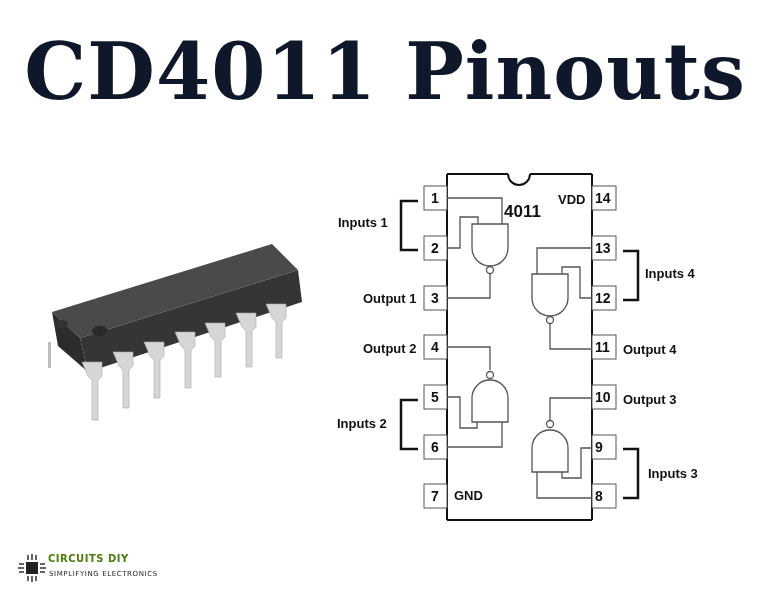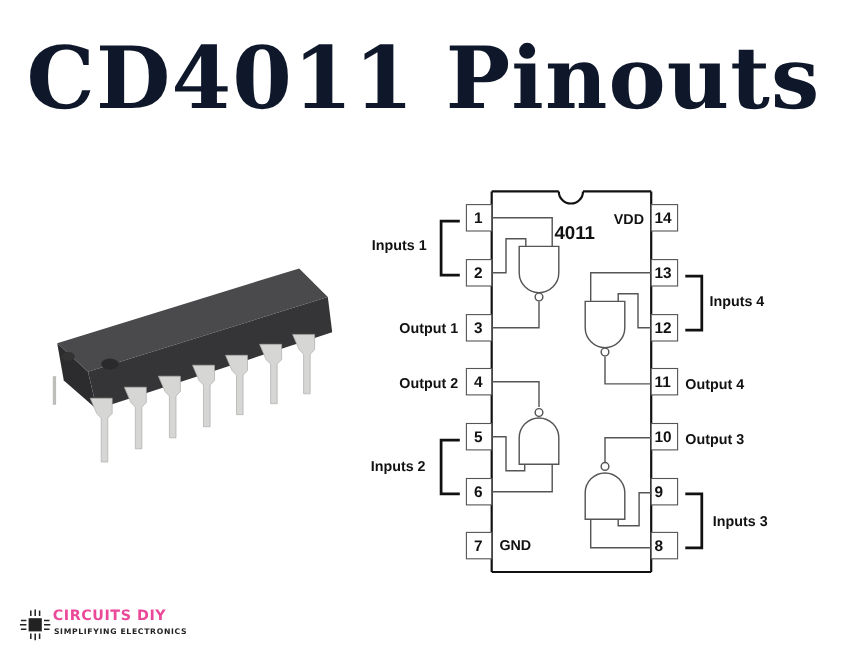--- a/index.html
+++ b/index.html
@@ -8,22 +8,22 @@
     position:absolute; left:0; top:26px; width:770px; text-align:center;
     font-family:"DejaVu Serif", "Liberation Serif", serif; font-weight:bold;
     font-size:78px; line-height:92px; color:#0f172a; letter-spacing:1px;
   }
   .chip-photo { position:absolute; left:40px; top:230px; width:280px; height:210px; }
   .diagram { position:absolute; left:0; top:0; width:770px; height:600px; }
   .lbl { font-family:"Liberation Sans", sans-serif; font-weight:bold; font-size:13px; fill:#111; }
   .pinnum { font-family:"Liberation Sans", sans-serif; font-weight:bold; font-size:14px; fill:#111; }
   .chipname { font-family:"Liberation Sans", sans-serif; font-weight:bold; font-size:17px; fill:#111; }
   .logo { position:absolute; left:18px; top:553px; width:180px; height:32px; }
-  .logo-main { position:absolute; left:30px; top:0; font-family:"DejaVu Sans", sans-serif; font-weight:bold; font-size:13px; letter-spacing:0.5px; color:#ec4899; }
-  .logo-sub { position:absolute; left:31px; top:17px; font-family:"DejaVu Sans", sans-serif; font-size:7px; letter-spacing:0.6px; color:#222; font-weight:bold; }
+  .logo-main { position:absolute; left:30px; top:0; font-family:"DejaVu Sans", sans-serif; font-weight:bold; font-size:10px; letter-spacing:0.5px; color:#4d7c0f; }
+  .logo-sub { position:absolute; left:31px; top:17px; font-family:"DejaVu Sans", sans-serif; font-size:7px; letter-spacing:0.6px; color:#222; font-weight:normal; }
 </style>
 </head>
 <body>
 
 <div class="title">CD4011 Pinouts</div>
 
 <svg class="chip-photo" viewBox="0 0 280 210">
 
   <polygon points="12,82 232,14 258,40 40,108" fill="#4a4a4d"></polygon>
 

